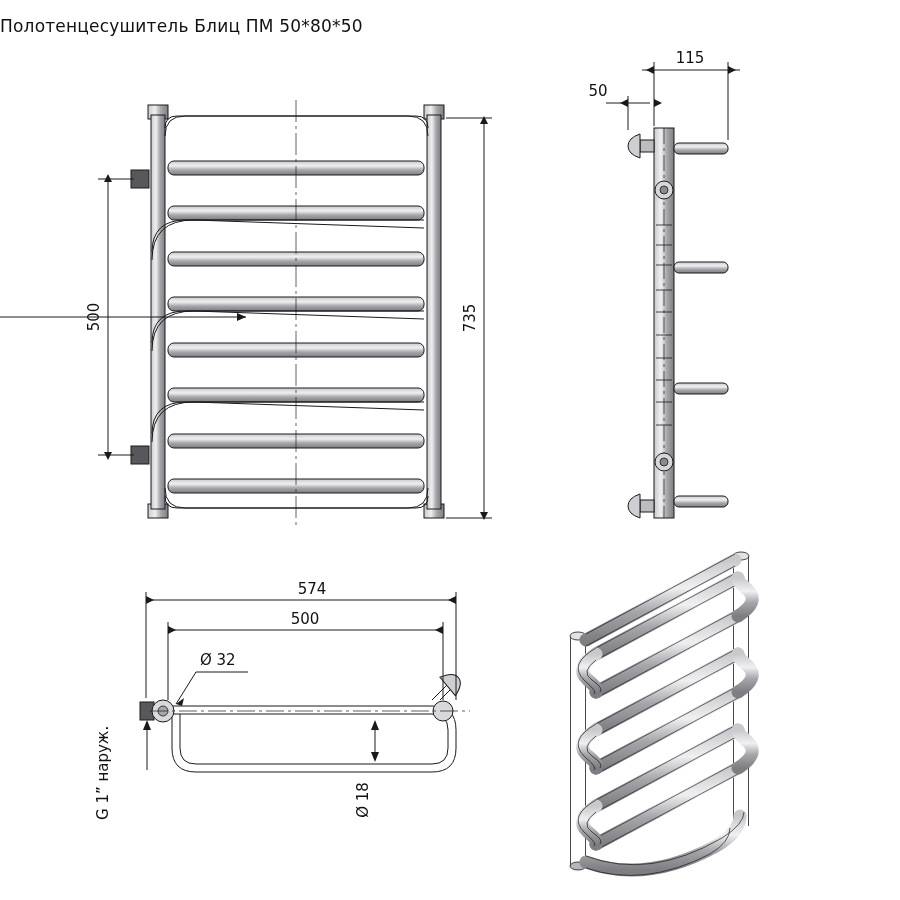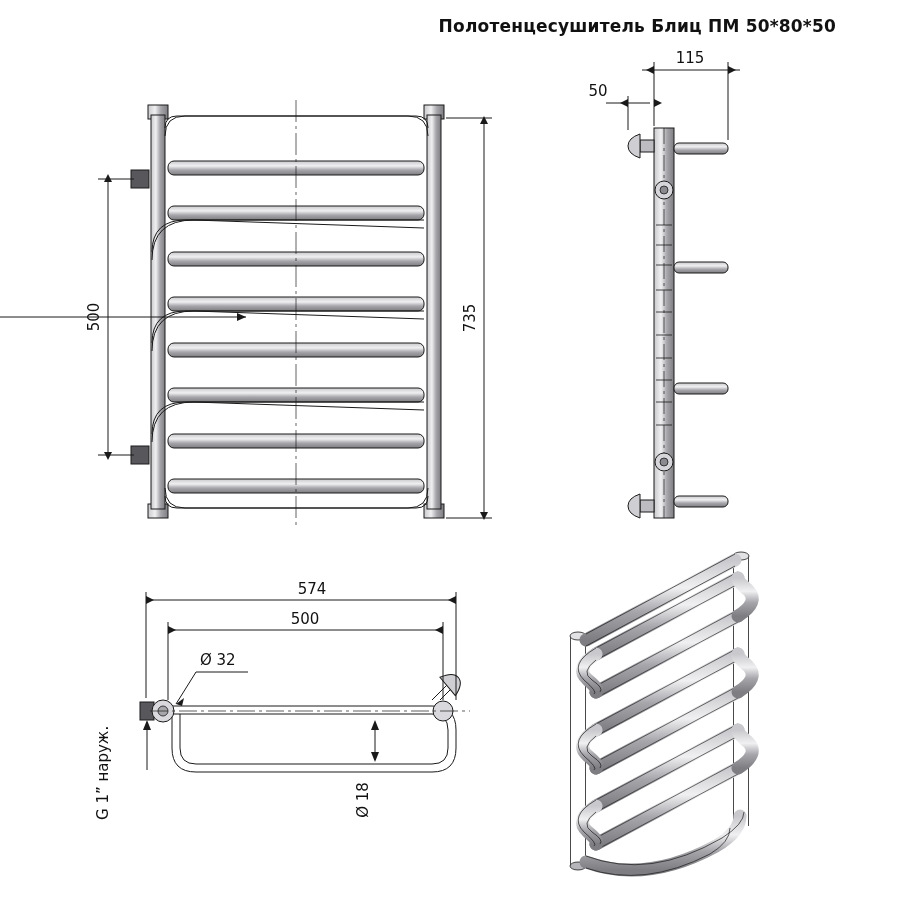--- a/index.html
+++ b/index.html
@@ -13,23 +13,23 @@
     height: 900px;
     background: #ffffff;
     font-family: "DejaVu Sans", sans-serif;
     overflow: hidden;
   }
   .title {
     position: absolute;
     left: 0;
     top: 16px;
     width: 836px;
-    text-align: right;
+    text-align: left;
     font-size: 17px;
-    font-weight: bold;
+    font-weight: normal;
     color: #111111;
     letter-spacing: 0.2px;
   }
   svg.draw {
     position: absolute;
     left: 0;
     top: 0;
     width: 900px;
     height: 900px;
   }

